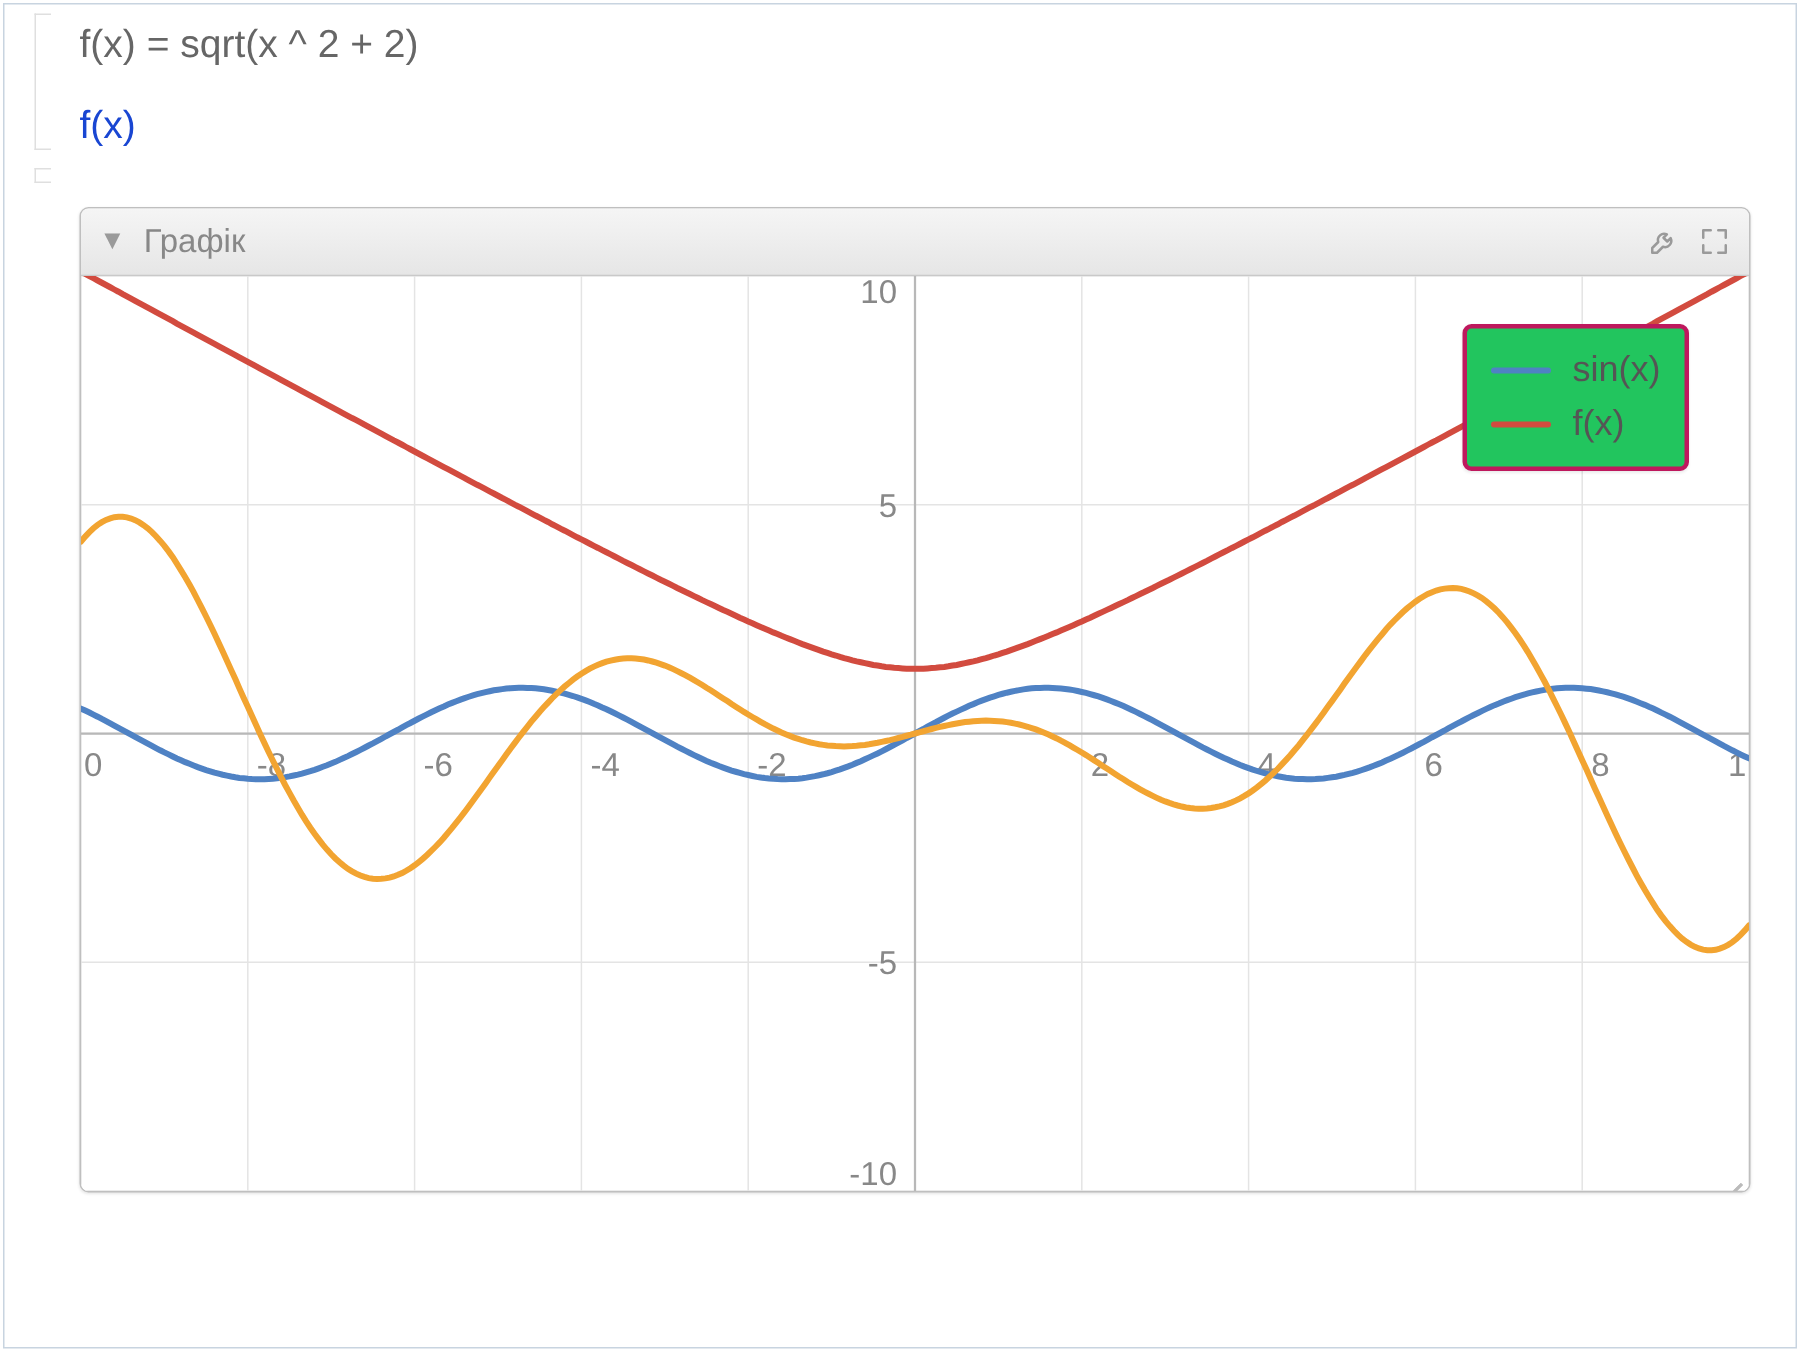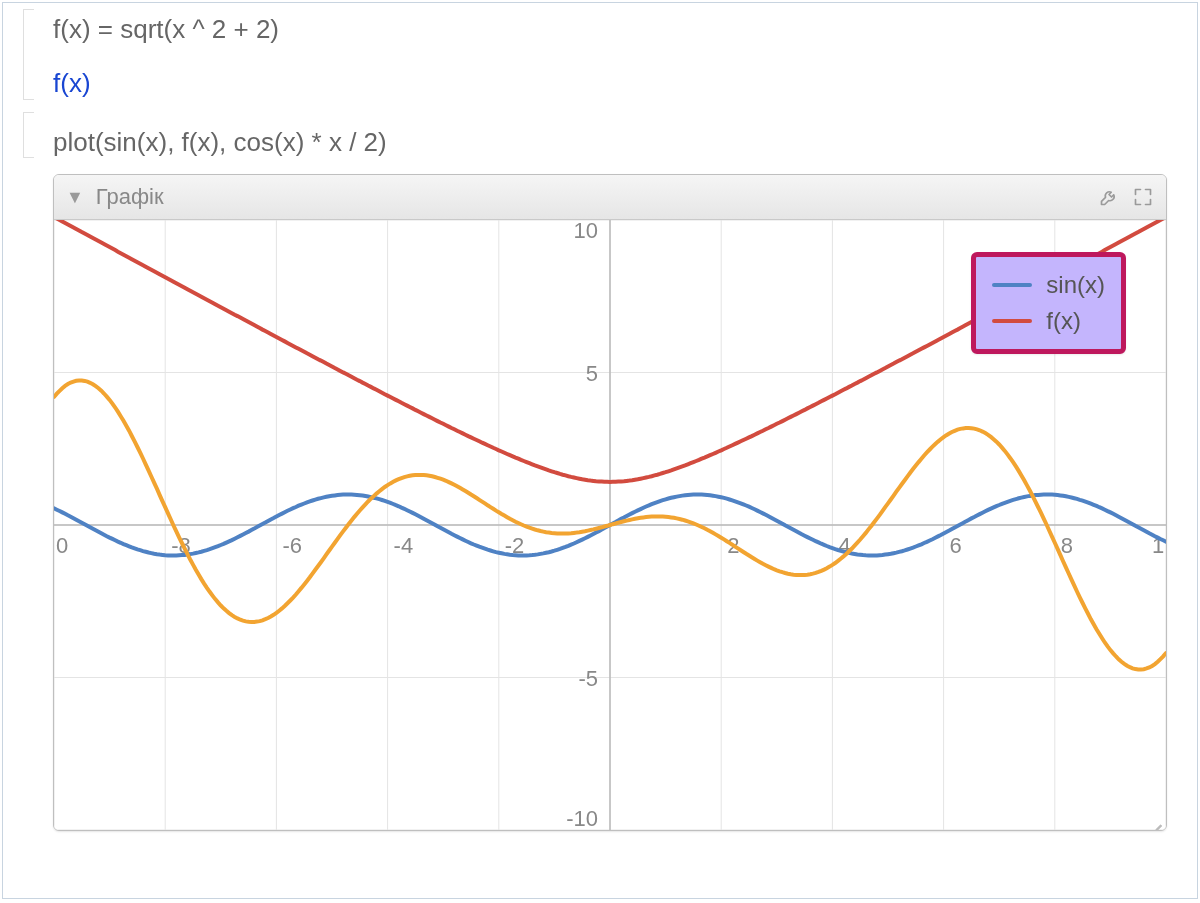--- a/index.html
+++ b/index.html
@@ -111,23 +111,23 @@
     transform-origin: right bottom;
   }
   .resize-grip::after {
     right: 0; bottom: 0;
     width: 7px; height: 2px;
     transform: rotate(-45deg);
     transform-origin: right bottom;
   }
   .legend-box {
     position: absolute;
-    border: 5px solid #be185d;
+    border: 3px solid #be185d;
     border-radius: 6px;
-    background: #c4b5fd;
+    background: #22c55e;
     padding: 10px 16px;
     font-size: 24px;
     color: #555;
     box-shadow: 0 1px 2px rgba(0,0,0,0.08);
   }
   .legend-row {
     display: flex;
     align-items: center;
     gap: 14px;
     padding: 4px 0;
@@ -150,21 +150,20 @@
 
   <div class="cell">
     <div class="bracket"></div>
     <div>f(x) = sqrt(x ^ 2 + 2)</div>
     <div style="height:18px"></div>
     <div class="out-link">f(x)</div>
   </div>
 
   <div class="cell" style="padding-top:18px">
     <div class="bracket"></div>
-    <div>plot(sin(x), f(x), cos(x) * x / 2)</div>
   </div>
 
   <div class="plot-container">
     <div class="plot-panel">
       <div class="plot-header">
         <span class="tri">▼</span>
         <span class="plot-title">Графік</span>
         <span class="spacer"></span>
         <span class="header-icon">
           <svg width="20" height="20" viewBox="0 0 24 24" fill="none" stroke="#9a9a9a" stroke-width="2" stroke-linecap="round" stroke-linejoin="round">

